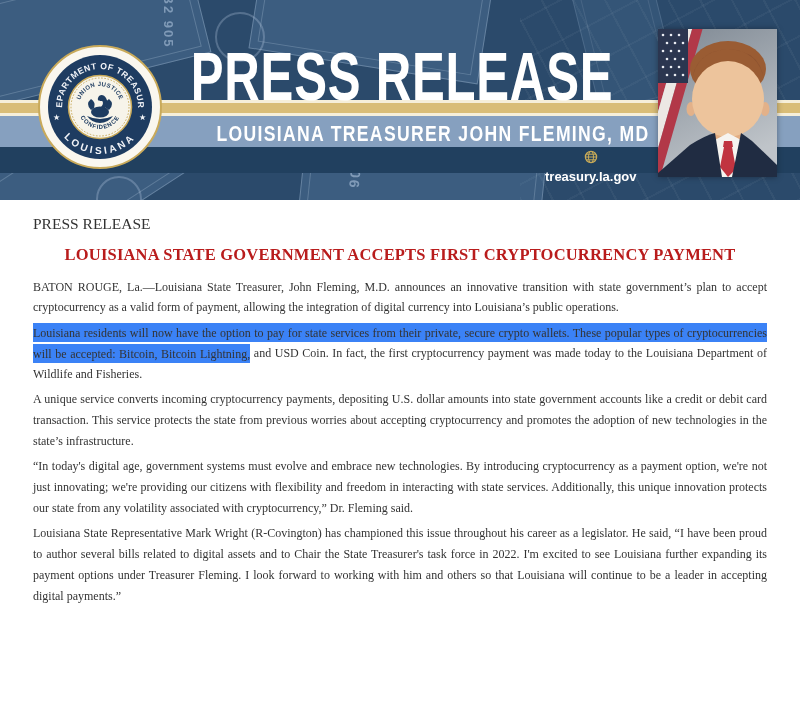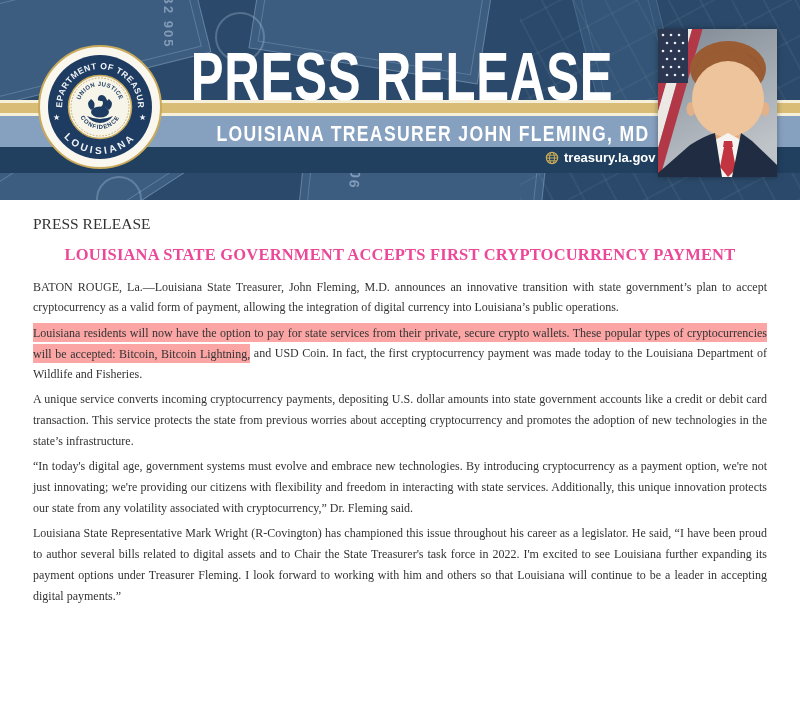--- a/index.html
+++ b/index.html
@@ -26,34 +26,34 @@
   .gold-stripe{position:absolute;left:0;top:100px;width:800px;height:16px;
         background:linear-gradient(#f6efd9 0 19%, #d9bd77 19% 81%, #f6efd9 81% 100%);}
 
   .banner-title{position:absolute;left:402px;top:36px;transform:translateX(-50%) scale(.78,1.1);
         transform-origin:center top;color:#fff;font-family:"Liberation Sans",sans-serif;
         font-weight:bold;font-size:63px;letter-spacing:1px;white-space:nowrap;}
   .banner-subtitle{position:absolute;left:433px;top:121px;transform:translateX(-50%) scale(.88,1.12);
         transform-origin:center top;color:#fff;font-family:"Liberation Sans",sans-serif;
         font-weight:bold;font-size:20px;letter-spacing:1.5px;white-space:nowrap;}
   .site{position:absolute;left:545px;top:150px;display:flex;align-items:center;gap:5px;
-        color:#fff;font-family:"Liberation Sans",sans-serif;font-weight:bold;font-size:13px;}
+        color:#fff;font-family:"Liberation Sans",sans-serif;font-weight:bold;font-size:13px;flex-direction:column;}
   .seal-wrap{position:absolute;left:37px;top:44px;width:126px;height:126px;}
   .photo-wrap{position:absolute;left:658px;top:29px;width:119px;height:148px;
         box-shadow:0 0 6px rgba(0,0,0,.35);}
 
   
   .doc{position:absolute;left:0;top:200px;width:800px;padding:16px 33px 0 33px;
         box-sizing:border-box;color:#333;}
   .meta{font-size:15.5px;line-height:16.5px;margin:0 0 12px 0;}
   .headline{font-size:16.5px;line-height:19px;font-weight:bold;text-align:center;
-        margin:0 0 13px 0;color:#ec4899;letter-spacing:.2px;}
+        margin:0 0 13px 0;color:#b91c1c;letter-spacing:.2px;}
   .doc p{margin:0 0 4.5px 0;font-size:12px;line-height:20.8px;
         text-align:justify;text-align-last:left;-moz-text-align-last:left;}
-  .hl{background:#fca5a5;padding:2.5px 0;}
+  .hl{background:#3b82f6;padding:2.5px 0;}
 </style>
 </head>
 <body>
 
 <div class="page">
 
   <div class="banner">
     <div class="blueprint"></div>
     <div class="bill" style="left:-30px;top:-25px;width:230px;height:105px;transform:rotate(-14deg);"></div>
     <div class="bill" style="left:255px;top:-35px;width:230px;height:100px;transform:rotate(9deg);"></div>

